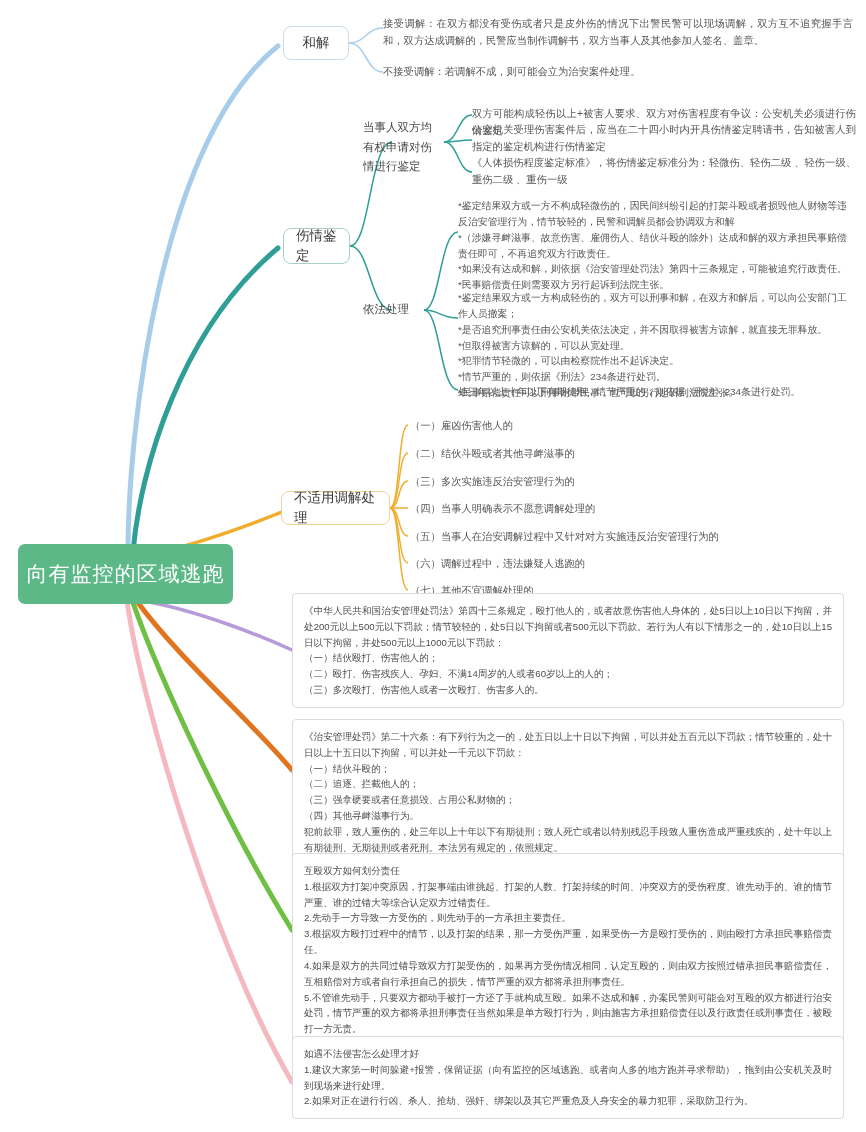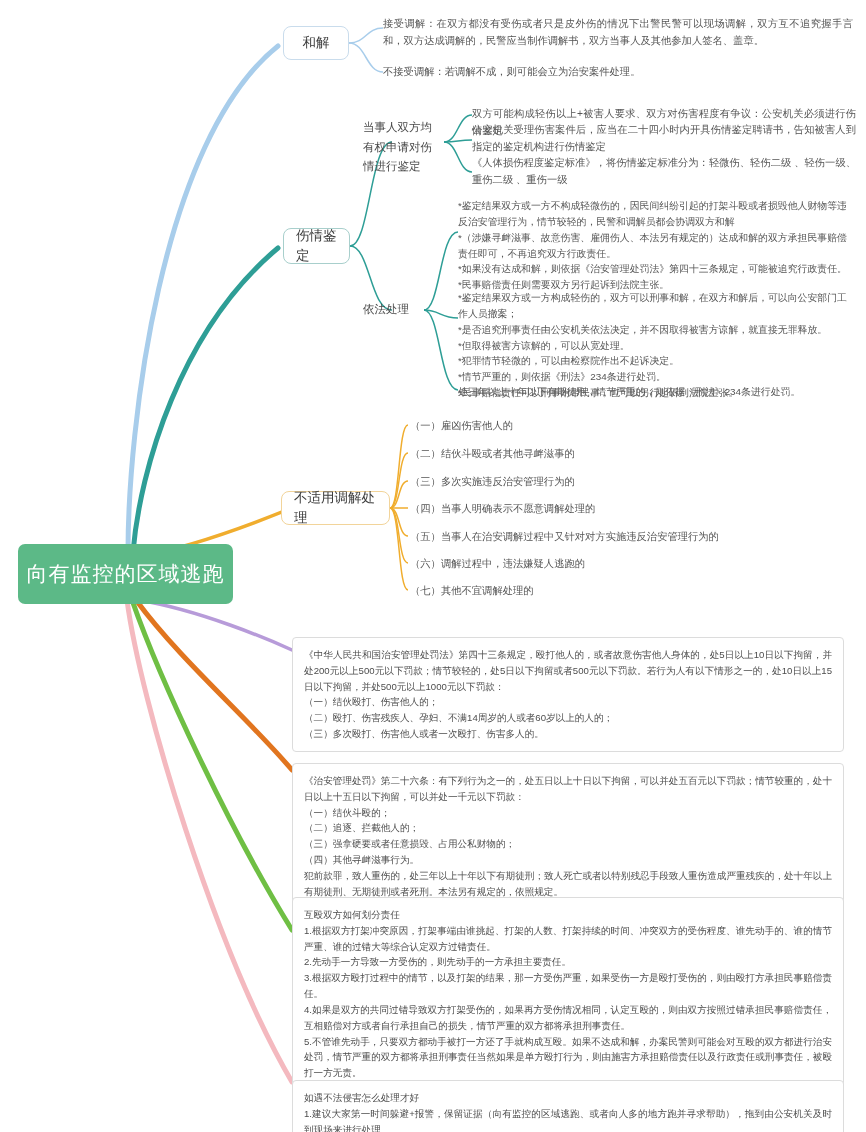--- a/index.html
+++ b/index.html
@@ -80,21 +80,20 @@
   
   .textbox {
     border: 1px solid #dcdcdc;
     border-radius: 4px;
     background: #ffffff;
     color: #4d4d4d;
     font-size: 9.6px;
     line-height: 1.65;
     padding: 9px 11px;
     text-align: justify;
-    margin-top: 44px;
   }
 </style>
 </head>
 <body>
 
 <div id="canvas">
 
   <svg id="edges" viewBox="0 0 866 1132" xmlns="http://www.w3.org/2000/svg">
 
     <path d="M128 552 C 128 430, 160 140, 278 46" fill="none" stroke="#a8cdeb" stroke-width="5" stroke-linecap="round"></path>
@@ -152,21 +151,21 @@
 有权申请对伤
 情进行鉴定</div>
 
   <div class="node leaf" style="left:472px; top:106px; width:384px;">双方可能构成轻伤以上+被害人要求、双方对伤害程度有争议：公安机关必须进行伤情鉴定</div>
   <div class="node leaf" style="left:472px; top:122px; width:384px;">公安机关受理伤害案件后，应当在二十四小时内开具伤情鉴定聘请书，告知被害人到指定的鉴定机构进行伤情鉴定</div>
   <div class="node leaf" style="left:472px; top:155px; width:384px;">《人体损伤程度鉴定标准》，将伤情鉴定标准分为：轻微伤、轻伤二级 、轻伤一级、重伤二级 、重伤一级</div>
 
   <div class="node lvl2" style="left:363px; top:300px; width:58px; text-align:left;">依法处理</div>
 
   <div class="node leaf-sm" style="left:458px; top:198px; width:398px;">*鉴定结果双方或一方不构成轻微伤的，因民间纠纷引起的打架斗殴或者损毁他人财物等违反治安管理行为，情节较轻的，民警和调解员都会协调双方和解
-*（涉嫌寻衅滋事、故意伤害、雇佣伤人、本法另有规定的）达成和解的双方承担民事赔偿责任即可，不再追究双方行政责任。
+*（涉嫌寻衅滋事、故意伤害、雇佣伤人、结伙斗殴的除外）达成和解的双方承担民事赔偿责任即可，不再追究双方行政责任。
 *如果没有达成和解，则依据《治安管理处罚法》第四十三条规定，可能被追究行政责任。
 *民事赔偿责任则需要双方另行起诉到法院主张。</div>
   <div class="node leaf-sm" style="left:458px; top:290px; width:398px;">*鉴定结果双方或一方构成轻伤的，双方可以刑事和解，在双方和解后，可以向公安部门工作人员撤案；
 *是否追究刑事责任由公安机关依法决定，并不因取得被害方谅解，就直接无罪释放。
 *但取得被害方谅解的，可以从宽处理。
 *犯罪情节轻微的，可以由检察院作出不起诉决定。
 *情节严重的，则依据《刑法》234条进行处罚。
 *民事赔偿责任可以刑事附带民事，也可以另行起诉到法院主张。</div>
   <div class="node leaf-sm" style="left:458px; top:384px; width:398px;">处三年以上十年以下有期徒刑，情节严重的，则依据《刑法》234条进行处罚。</div>
 

